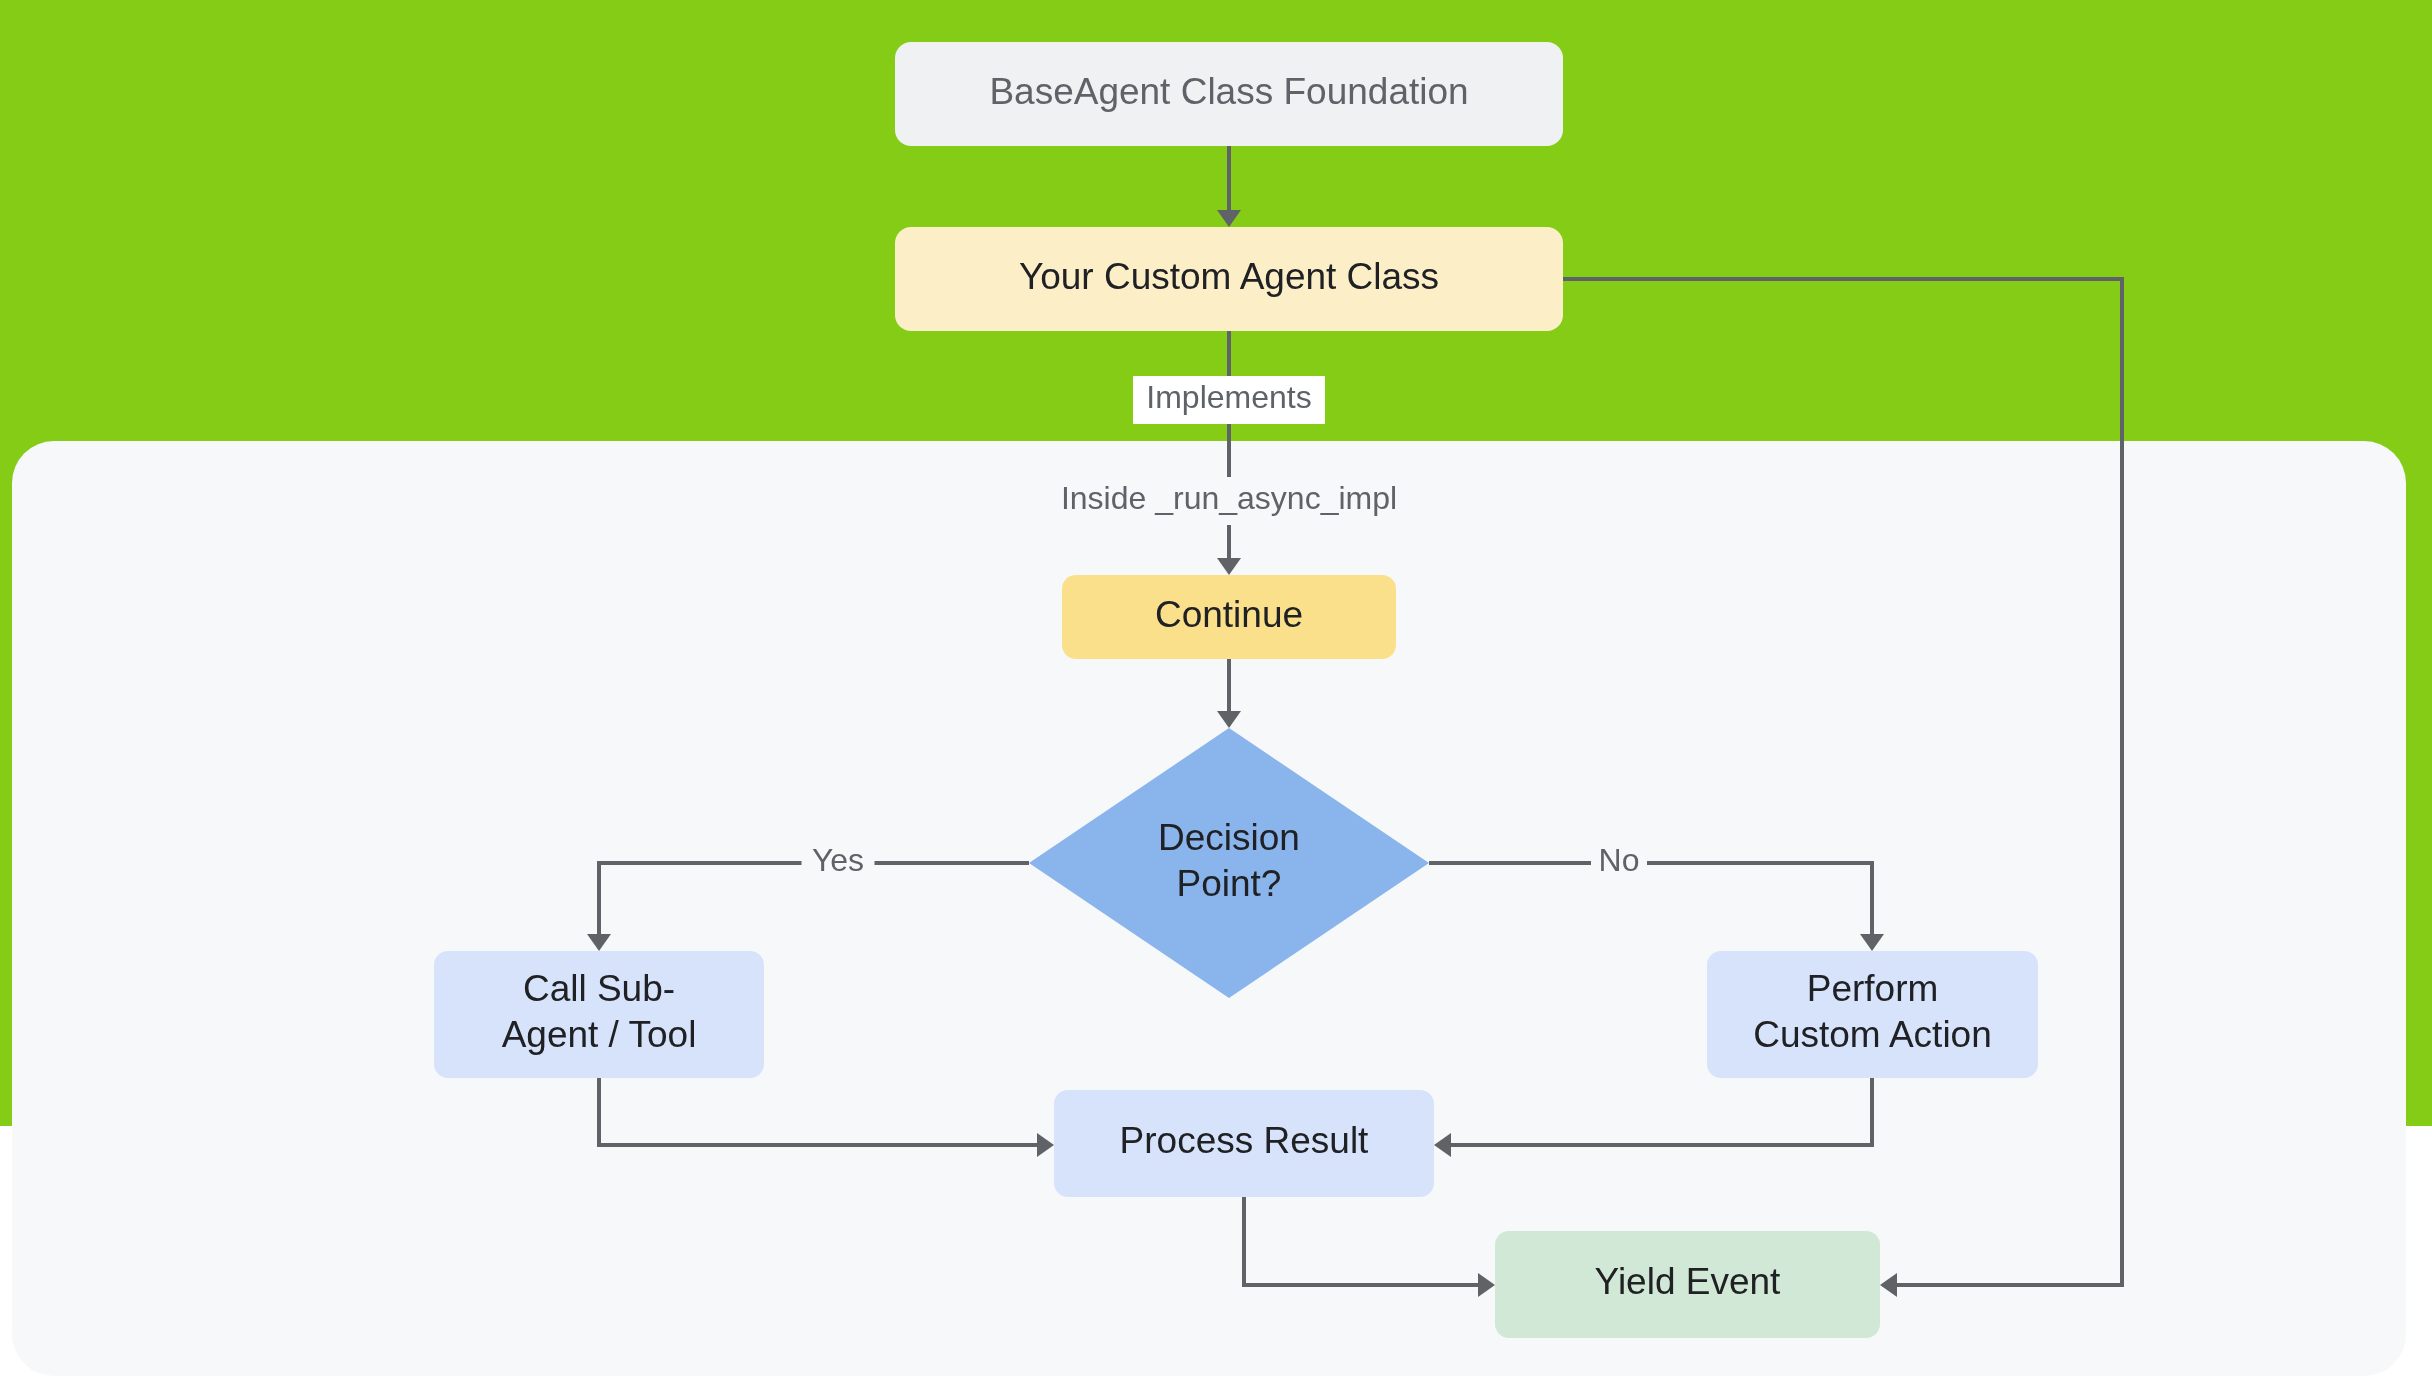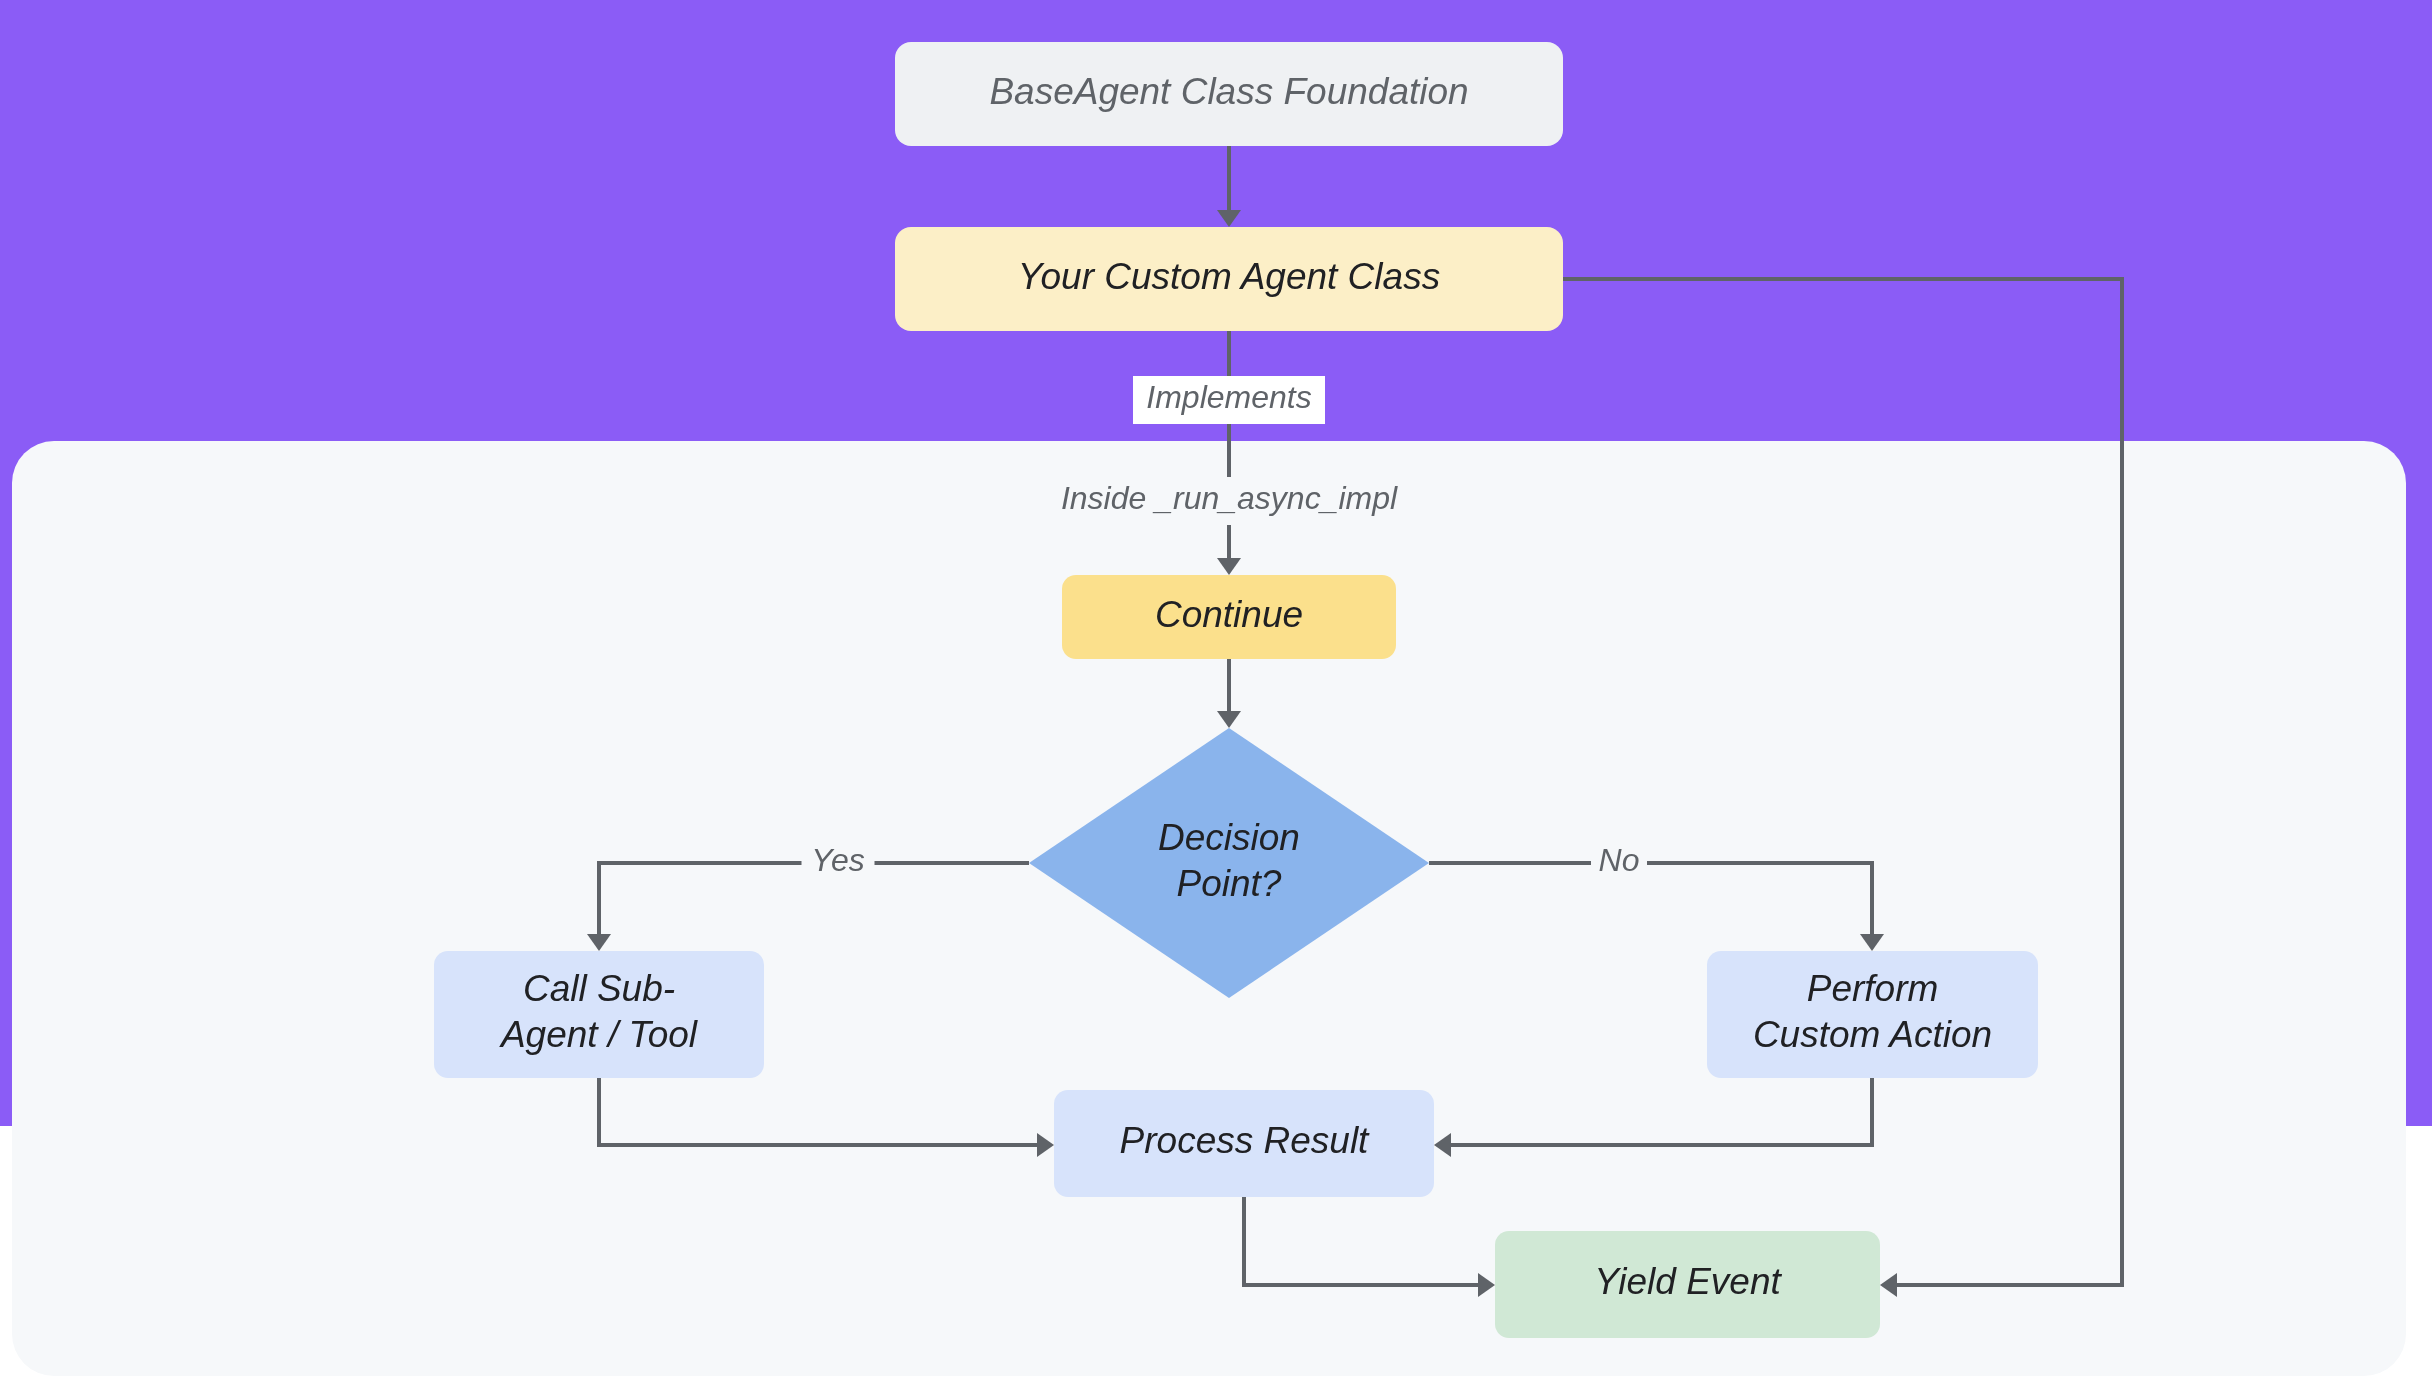--- a/index.html
+++ b/index.html
@@ -10,22 +10,21 @@
   body {
     width: 2432px;
     height: 1400px;
     font-family: "Liberation Sans", sans-serif;
     overflow: hidden;
   }
   #diagram-root {
     position: relative;
     width: 2432px;
     height: 1126px;
-    background: #8b5cf6;
-    font-style: italic;
+    background: #84cc16;
   }
   svg#flowchart {
     display: block;
     width: 2432px;
     height: 1400px;
   }
   .node-label {
     font-family: "Liberation Sans", sans-serif;
     font-size: 37px;
     text-anchor: middle;

